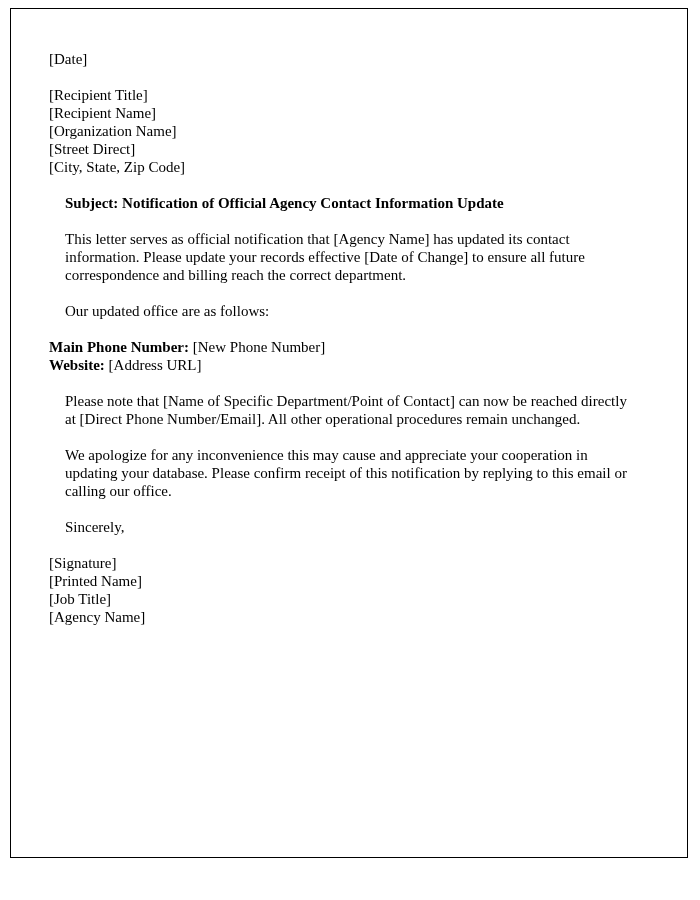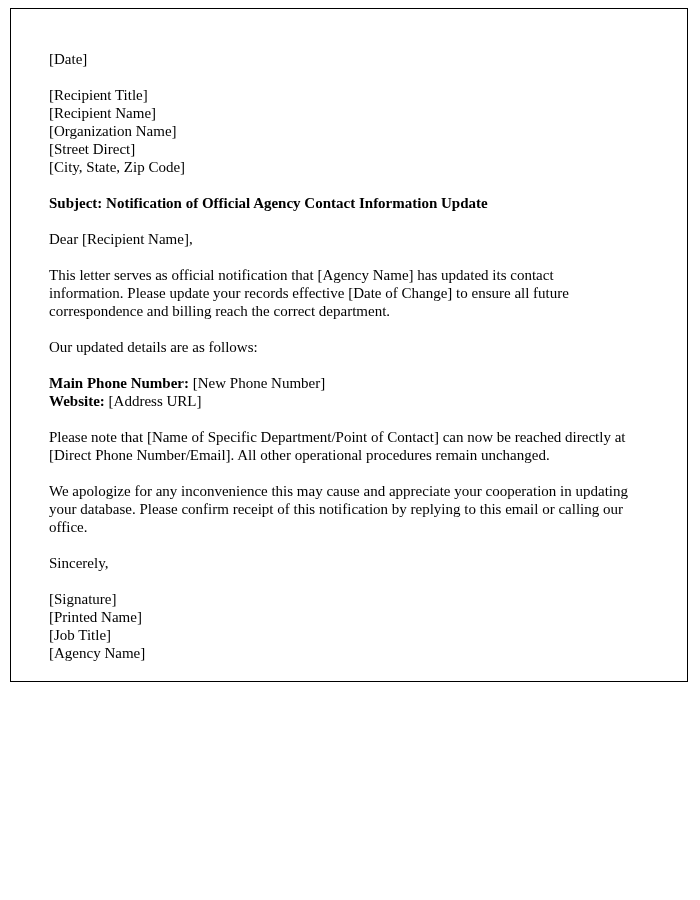--- a/index.html
+++ b/index.html
@@ -12,38 +12,38 @@
     height: 900px;
     position: relative;
     font-family: "Liberation Serif", "DejaVu Serif", serif;
     color: #000000;
   }
   .page {
     position: absolute;
     left: 10px;
     top: 8px;
     width: 678px;
-    height: 674px;
+    height: 850px;
     box-sizing: border-box;
     border: 1px solid #000000;
     background: #ffffff;
     padding: 41px 58px 40px 38px;
   }
   .block {
     margin: 0 0 18px 0;
   }
   .line {
     font-size: 15px;
     line-height: 18px;
     white-space: pre-wrap;
   }
   .para {
     font-size: 15px;
     line-height: 18px;
-    margin: 0 0 18px 0;
+    margin: 0 0 18px 16px;
   }
   .subject {
     font-weight: bold;
   }
   .detail-label {
     font-weight: bold;
   }
 </style>
 </head>
 <body>
@@ -57,25 +57,24 @@
   <div class="block">
     <div class="line">[Recipient Title]</div>
     <div class="line">[Recipient Name]</div>
     <div class="line">[Organization Name]</div>
     <div class="line">[Street Direct]</div>
     <div class="line">[City, State, Zip Code]</div>
   </div>
 
   <div class="para subject">Subject: Notification of Official Agency Contact Information Update</div>
 
-  <div class="para">Dear [Recipient Name],</div>
 
   <div class="para">This letter serves as official notification that [Agency Name] has updated its contact information. Please update your records effective [Date of Change] to ensure all future correspondence and billing reach the correct department.</div>
 
-  <div class="para">Our updated details are as follows:</div>
+  <div class="para">Our updated office are as follows:</div>
 
   <div class="block">
     <div class="line"><span class="detail-label">Main Phone Number:</span> <span>[New Phone Number]</span></div>
     <div class="line"><span class="detail-label">Website:</span> <span>[Address URL]</span></div>
   </div>
 
   <div class="para">Please note that [Name of Specific Department/Point of Contact] can now be reached directly at [Direct Phone Number/Email]. All other operational procedures remain unchanged.</div>
 
   <div class="para">We apologize for any inconvenience this may cause and appreciate your cooperation in updating your database. Please confirm receipt of this notification by replying to this email or calling our office.</div>
 

